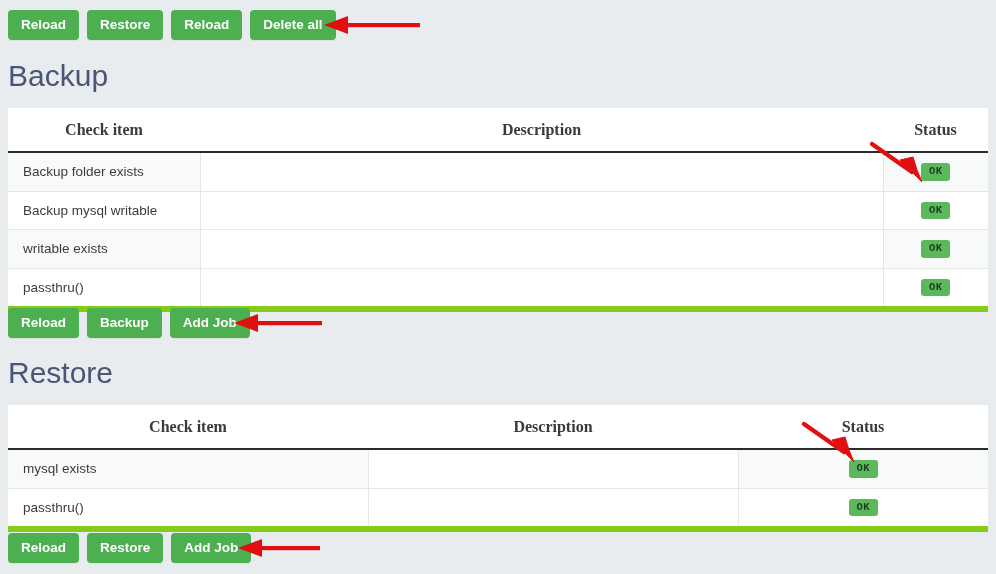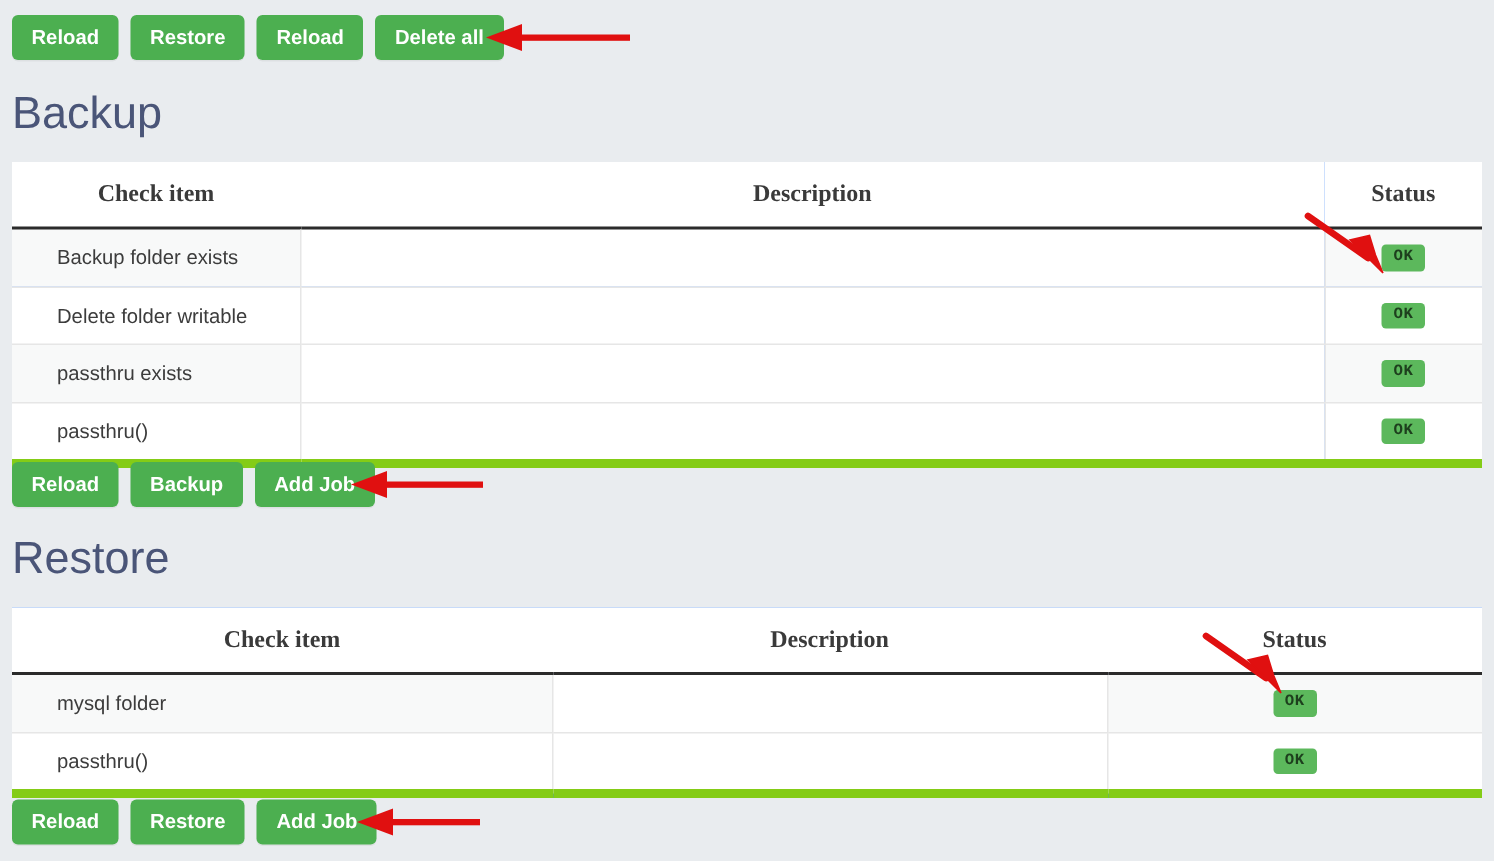--- a/index.html
+++ b/index.html
@@ -39,36 +39,36 @@
     color:#4a5578;
     letter-spacing:0px;
     margin:0;padding:0;line-height:1;
   }
 
   
   .tbl-wrap{position:absolute;left:8px;background:#ffffff;}
   table.checks{
     border-collapse:collapse;
     width:100%;
-    background:#3b82f6;
+    background:#7f1d1d;
     font-size:13.5px;
   }
   table.checks thead th{
     font-family:"Liberation Serif", serif;
     font-weight:bold;
     font-size:16px;
     color:#3a3a3a;
     text-align:center;
     padding:13px 8px 12px 8px;
     background:#ffffff;
     border-bottom:2px solid #2b2b2b;
     white-space:nowrap;
   }
   table.checks tbody td{
-    padding:10px 30px;
+    padding:10px 15px;
     border-bottom:1px solid #e6e6e6;
     color:#3c3c3c;
     vertical-align:middle;
     font-size:13.5px;
     margin-top:20px;
   }
   table.checks tbody tr:nth-child(odd) td{background:#f8f9f9;}
   table.checks tbody tr:nth-child(even) td{background:#ffffff;}
   table.checks tbody tr:last-child td{border-bottom:6px solid #84cc16;}
   td.col-item{text-align:left;border-right:1px solid #e6e6e6;}
@@ -132,28 +132,28 @@
       </thead>
       <tbody>
         <tr>
           <td class="col-item">Backup folder exists</td>
           <td class="col-desc"></td>
           <td class="col-status">
             <span class="badge">OK</span>
           </td>
         </tr>
         <tr>
-          <td class="col-item">Delete folder writable</td>
-          <td class="col-desc"></td>
-          <td class="col-status">
-            <span class="badge">OK</span>
-          </td>
-        </tr>
-        <tr>
-          <td class="col-item">passthru exists</td>
+          <td class="col-item">Backup mysql writable</td>
+          <td class="col-desc"></td>
+          <td class="col-status">
+            <span class="badge">OK</span>
+          </td>
+        </tr>
+        <tr>
+          <td class="col-item">writable exists</td>
           <td class="col-desc"></td>
           <td class="col-status">
             <span class="badge">OK</span>
           </td>
         </tr>
         <tr>
           <td class="col-item">passthru()</td>
           <td class="col-desc"></td>
           <td class="col-status">
             <span class="badge">OK</span>
@@ -194,21 +194,21 @@
       </colgroup>
       <thead>
         <tr>
           <th>Check item</th>
           <th>Description</th>
           <th>Status</th>
         </tr>
       </thead>
       <tbody>
         <tr>
-          <td class="col-item">mysql folder</td>
+          <td class="col-item">mysql exists</td>
           <td class="col-desc"></td>
           <td class="col-status">
             <span class="badge">OK</span>
           </td>
         </tr>
         <tr>
           <td class="col-item">passthru()</td>
           <td class="col-desc"></td>
           <td class="col-status">
             <span class="badge">OK</span>

